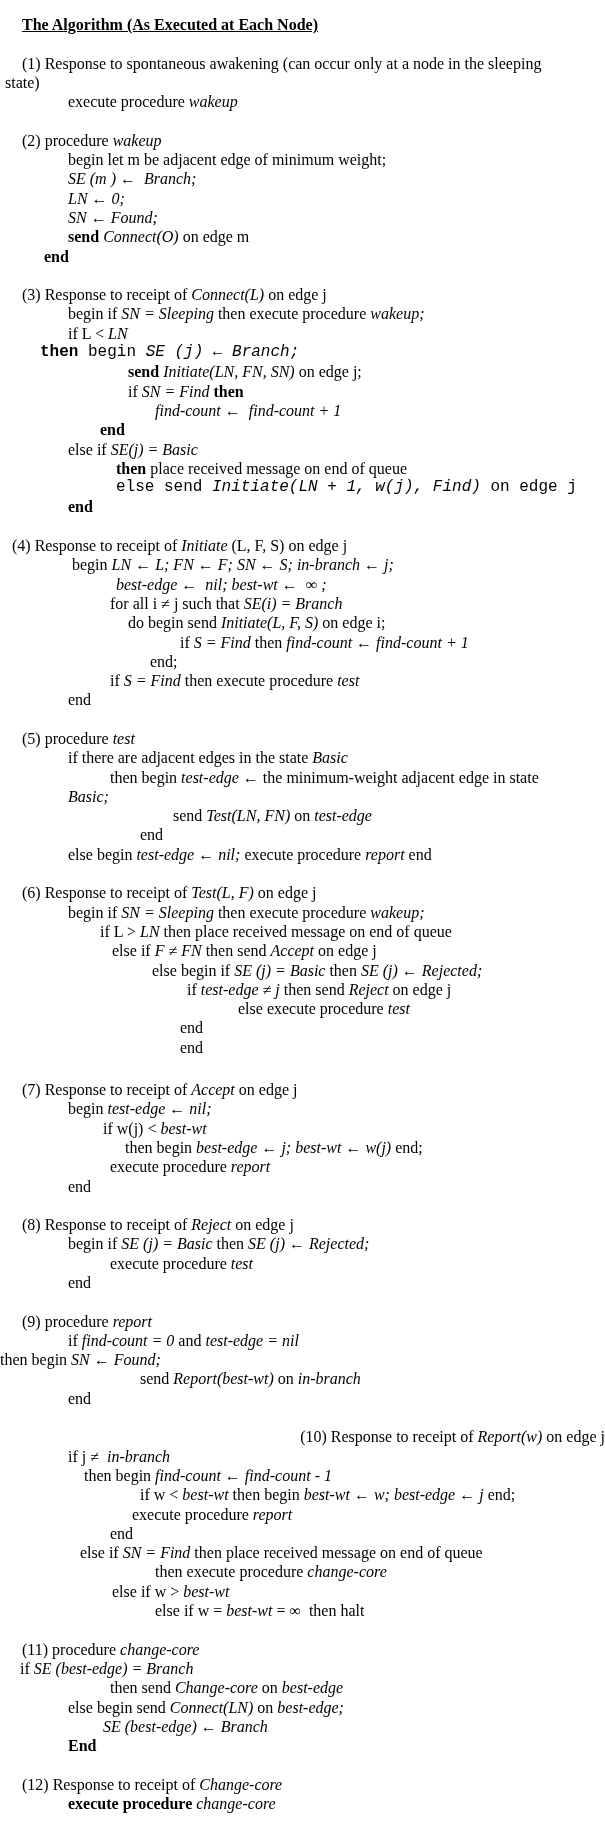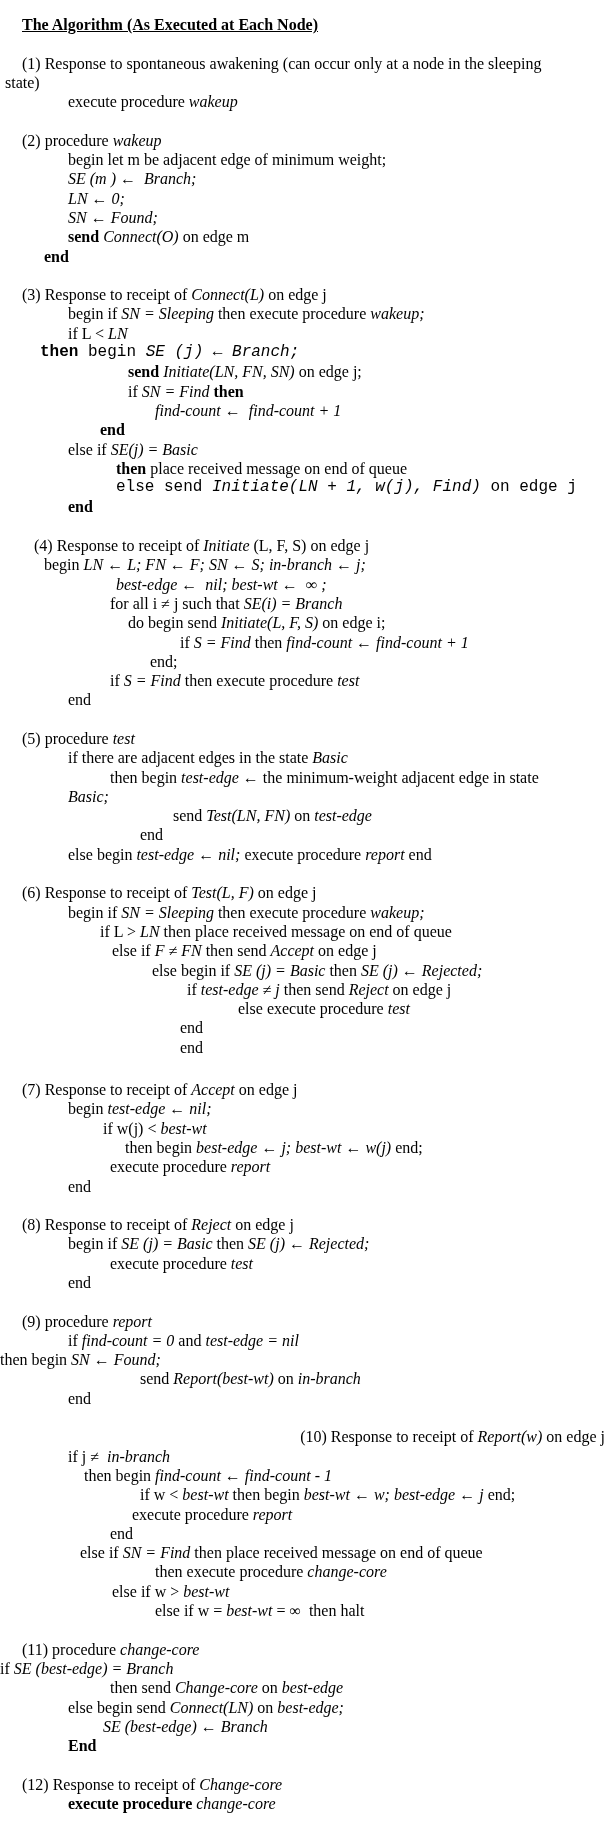--- a/index.html
+++ b/index.html
@@ -66,22 +66,22 @@
         <div class="line" style="padding-left: 128px;"><span class="s-b">send </span><span class="s-i">Initiate(LN, FN, SN)</span><span class="s-r"> on edge j;</span></div>
         <div class="line" style="padding-left: 128px;"><span class="s-r">if </span><span class="s-i">SN = Find </span><span class="s-b">then</span></div>
         <div class="line" style="padding-left: 155px;"><span class="s-i">find-count </span><span class="s-r">←  </span><span class="s-i">find-count + 1</span></div>
         <div class="line" style="padding-left: 100px;"><span class="s-b">end</span></div>
         <div class="line" style="padding-left: 68px;"><span class="s-r">else if </span><span class="s-i">SE(j) = Basic</span></div>
         <div class="line" style="padding-left: 116px;"><span class="s-b">then</span><span class="s-r"> place received message on end of queue</span></div>
         <div class="line" style="padding-left: 116px; font-family: Liberation Mono, monospace;"><span class="s-r">else send </span><span class="s-i">Initiate(LN + 1, w(j), Find)</span><span class="s-r"> on edge j</span></div>
         <div class="line" style="padding-left: 68px;"><span class="s-b">end</span></div>
       </div>
       <div class="section">
-        <div class="line" style="padding-left: 34px;"><span class="s-r">(4) Response to receipt of </span><span class="s-i">Initiate</span><span class="s-r"> (L, F, S) on edge j</span></div>
-        <div class="line" style="padding-left: 44px;"><span class="s-r">begin </span><span class="s-i">LN </span><span class="s-r">← </span><span class="s-i">L; FN </span><span class="s-r">← </span><span class="s-i">F; SN </span><span class="s-r">← </span><span class="s-i">S; in-branch </span><span class="s-r">← </span><span class="s-i">j;</span></div>
+        <div class="line" style="padding-left: 12px;"><span class="s-r">(4) Response to receipt of </span><span class="s-i">Initiate</span><span class="s-r"> (L, F, S) on edge j</span></div>
+        <div class="line" style="padding-left: 72px;"><span class="s-r">begin </span><span class="s-i">LN </span><span class="s-r">← </span><span class="s-i">L; FN </span><span class="s-r">← </span><span class="s-i">F; SN </span><span class="s-r">← </span><span class="s-i">S; in-branch </span><span class="s-r">← </span><span class="s-i">j;</span></div>
         <div class="line" style="padding-left: 116px;"><span class="s-i">best-edge </span><span class="s-r">←  </span><span class="s-i">nil; best-wt </span><span class="s-r">←  </span><span class="s-i">∞ ;</span></div>
         <div class="line" style="padding-left: 110px;"><span class="s-r">for all i ≠ j such that </span><span class="s-i">SE(i) = Branch</span></div>
         <div class="line" style="padding-left: 128px;"><span class="s-r">do begin send </span><span class="s-i">Initiate(L, F, S)</span><span class="s-r"> on edge i;</span></div>
         <div class="line" style="padding-left: 180px;"><span class="s-r">if </span><span class="s-i">S = Find</span><span class="s-r"> then </span><span class="s-i">find-count </span><span class="s-r">← </span><span class="s-i">find-count + 1</span></div>
         <div class="line" style="padding-left: 150px;"><span class="s-r">end;</span></div>
         <div class="line" style="padding-left: 110px;"><span class="s-r">if </span><span class="s-i">S = Find</span><span class="s-r"> then execute procedure </span><span class="s-i">test</span></div>
         <div class="line" style="padding-left: 68px;"><span class="s-r">end</span></div>
       </div>
       <div class="section">
         <div class="line" style="padding-left: 22px;"><span class="s-r">(5) procedure </span><span class="s-i">test</span></div>
@@ -131,21 +131,21 @@
         <div class="line" style="padding-left: 140px;"><span class="s-r">if w &lt; </span><span class="s-i">best-wt</span><span class="s-r"> then begin </span><span class="s-i">best-wt </span><span class="s-r">← </span><span class="s-i">w; best-edge </span><span class="s-r">← </span><span class="s-i">j</span><span class="s-r"> end;</span></div>
         <div class="line" style="padding-left: 132px;"><span class="s-r">execute procedure </span><span class="s-i">report</span></div>
         <div class="line" style="padding-left: 110px;"><span class="s-r">end</span></div>
         <div class="line" style="padding-left: 80px;"><span class="s-r">else if </span><span class="s-i">SN = Find</span><span class="s-r"> then place received message on end of queue</span></div>
         <div class="line" style="padding-left: 155px;"><span class="s-r">then execute procedure </span><span class="s-i">change-core</span></div>
         <div class="line" style="padding-left: 112px;"><span class="s-r">else if w &gt; </span><span class="s-i">best-wt</span></div>
         <div class="line" style="padding-left: 155px;"><span class="s-r">else if w = </span><span class="s-i">best-wt</span><span class="s-r"> = ∞  then halt</span></div>
       </div>
       <div class="section">
         <div class="line" style="padding-left: 22px;"><span class="s-r">(11) procedure </span><span class="s-i">change-core</span></div>
-        <div class="line" style=""><span class="s-r">if </span><span class="s-i">SE (best-edge) = Branch</span></div>
+        <div class="line" style=" margin-left: 20px;"><span class="s-r">if </span><span class="s-i">SE (best-edge) = Branch</span></div>
         <div class="line" style="padding-left: 110px;"><span class="s-r">then send </span><span class="s-i">Change-core</span><span class="s-r"> on </span><span class="s-i">best-edge</span></div>
         <div class="line" style="padding-left: 68px;"><span class="s-r">else begin send </span><span class="s-i">Connect(LN)</span><span class="s-r"> on </span><span class="s-i">best-edge;</span></div>
         <div class="line" style="padding-left: 103px;"><span class="s-i">SE (best-edge) </span><span class="s-r">← </span><span class="s-i">Branch</span></div>
         <div class="line" style="padding-left: 68px;"><span class="s-b">End</span></div>
       </div>
       <div class="section">
         <div class="line" style="padding-left: 22px;"><span class="s-r">(12) Response to receipt of </span><span class="s-i">Change-core</span></div>
         <div class="line" style="padding-left: 68px;"><span class="s-b">execute procedure </span><span class="s-i">change-core</span></div>
       </div>
     </div>

